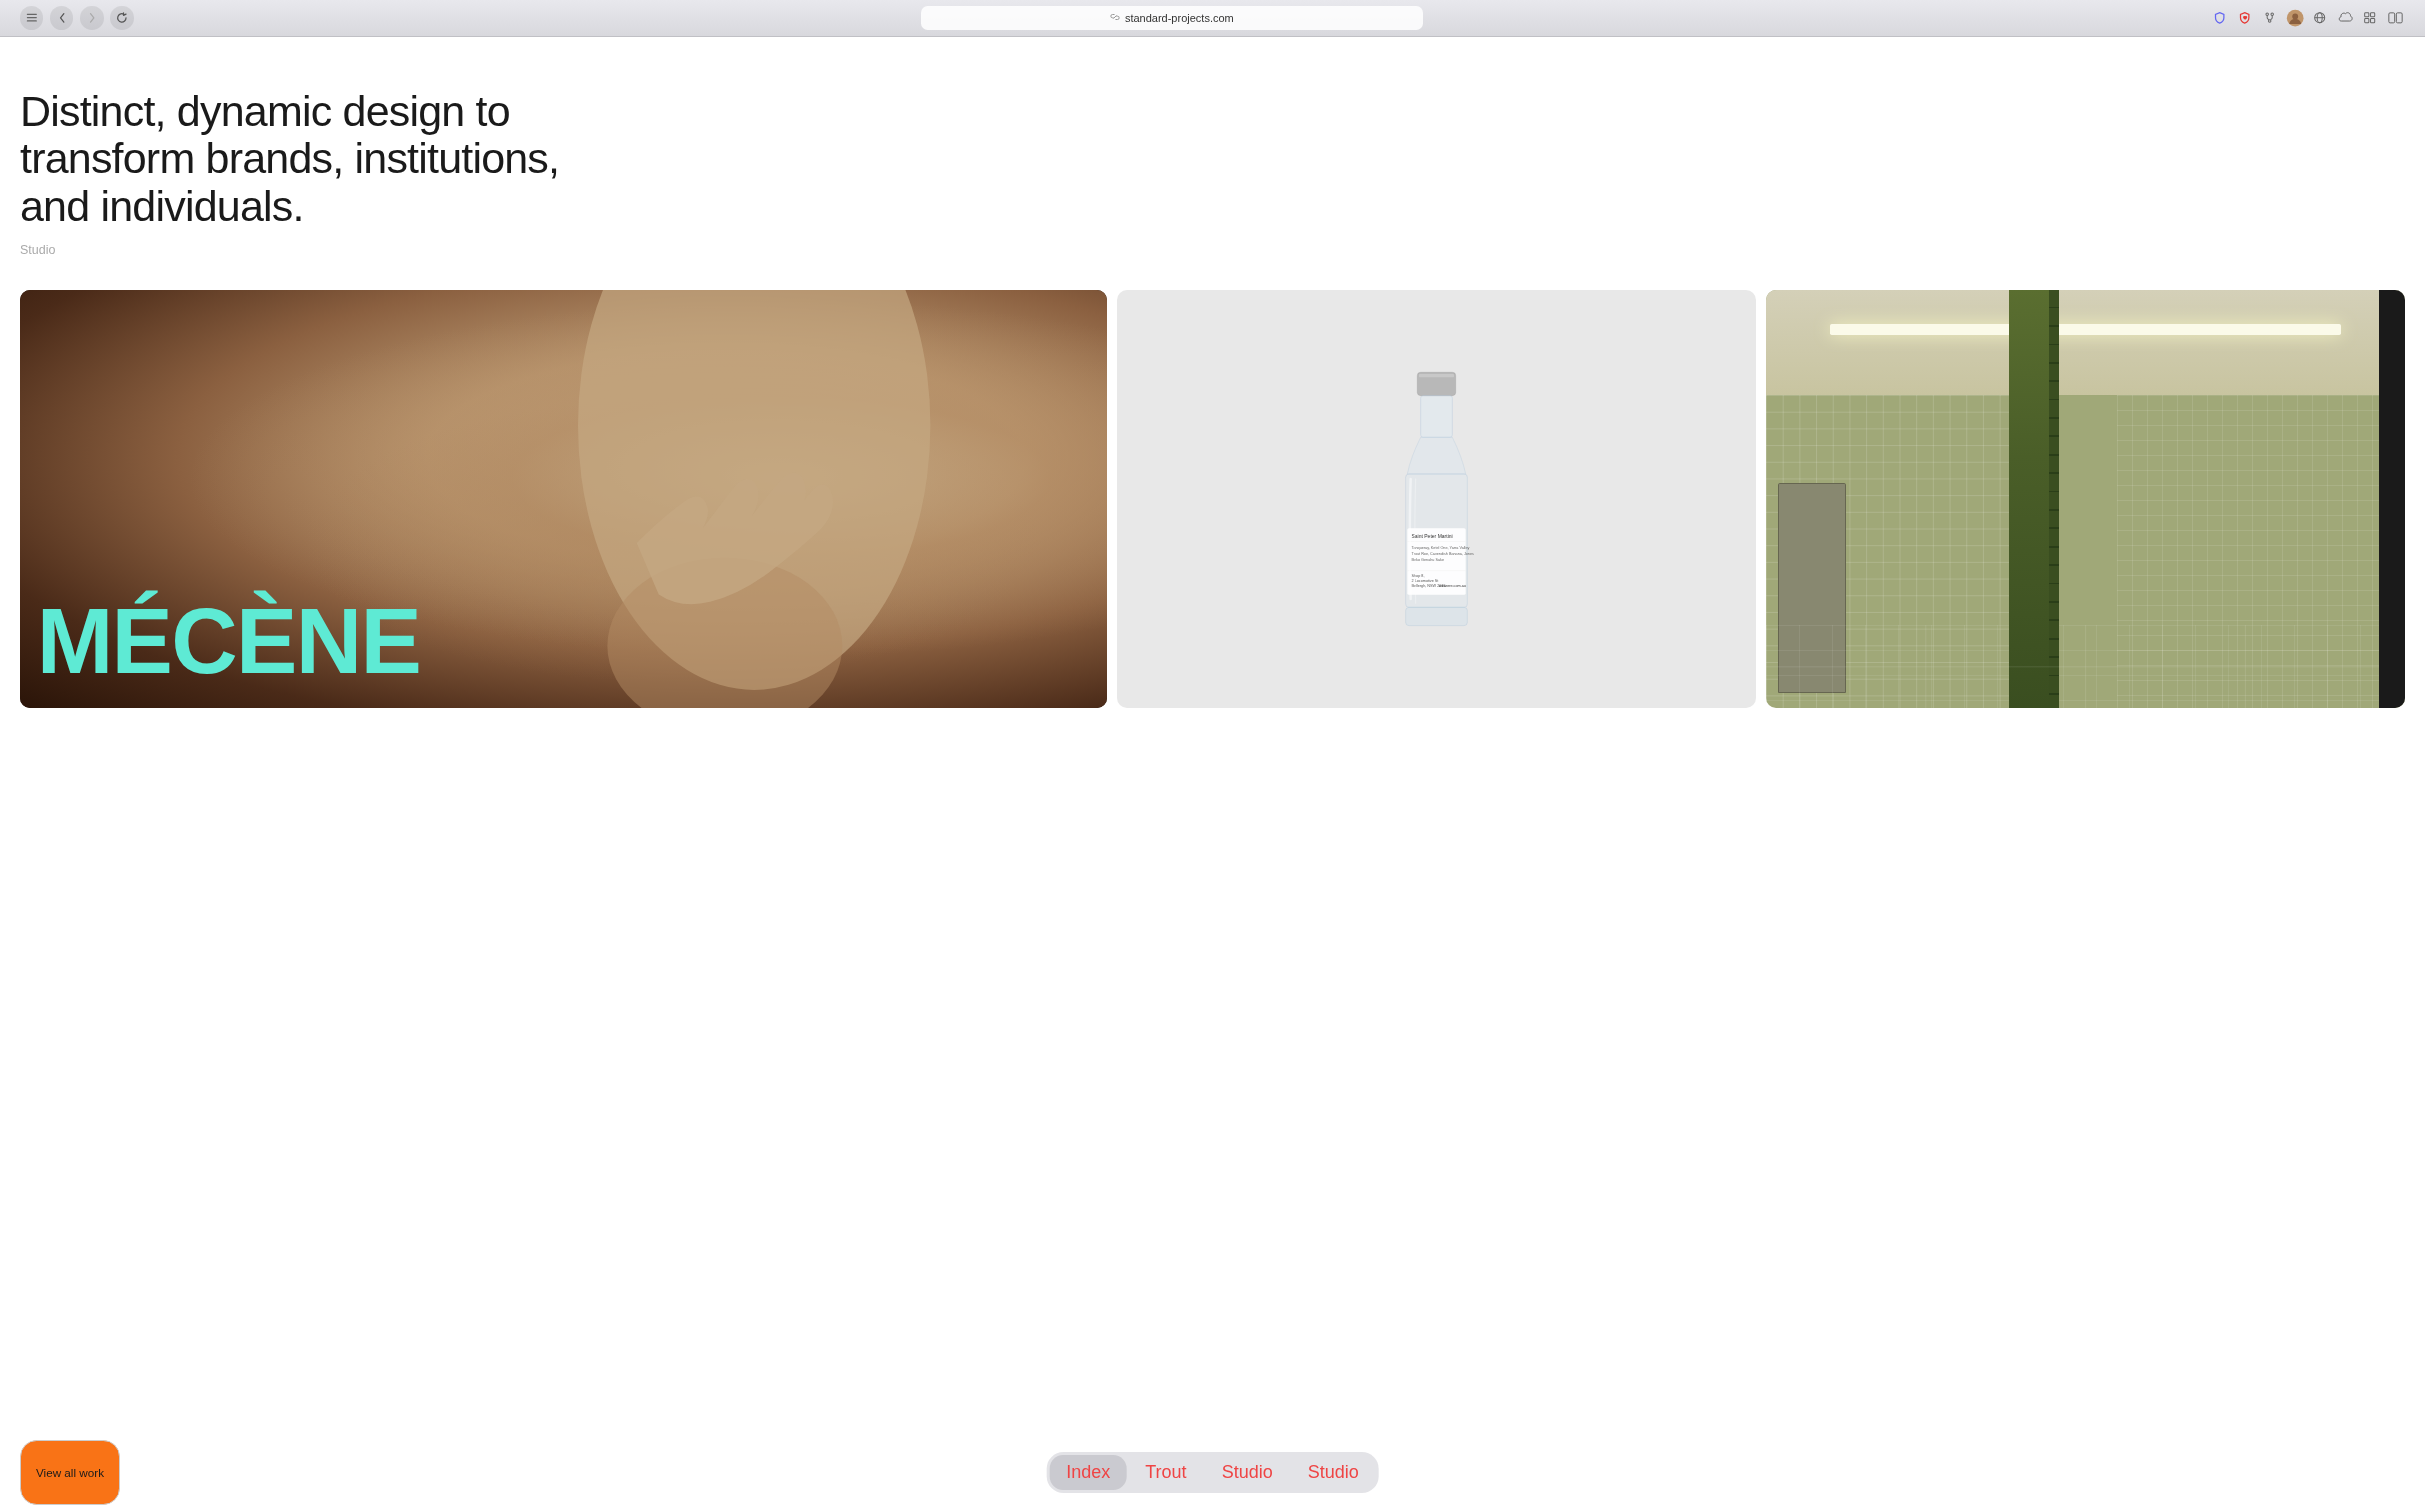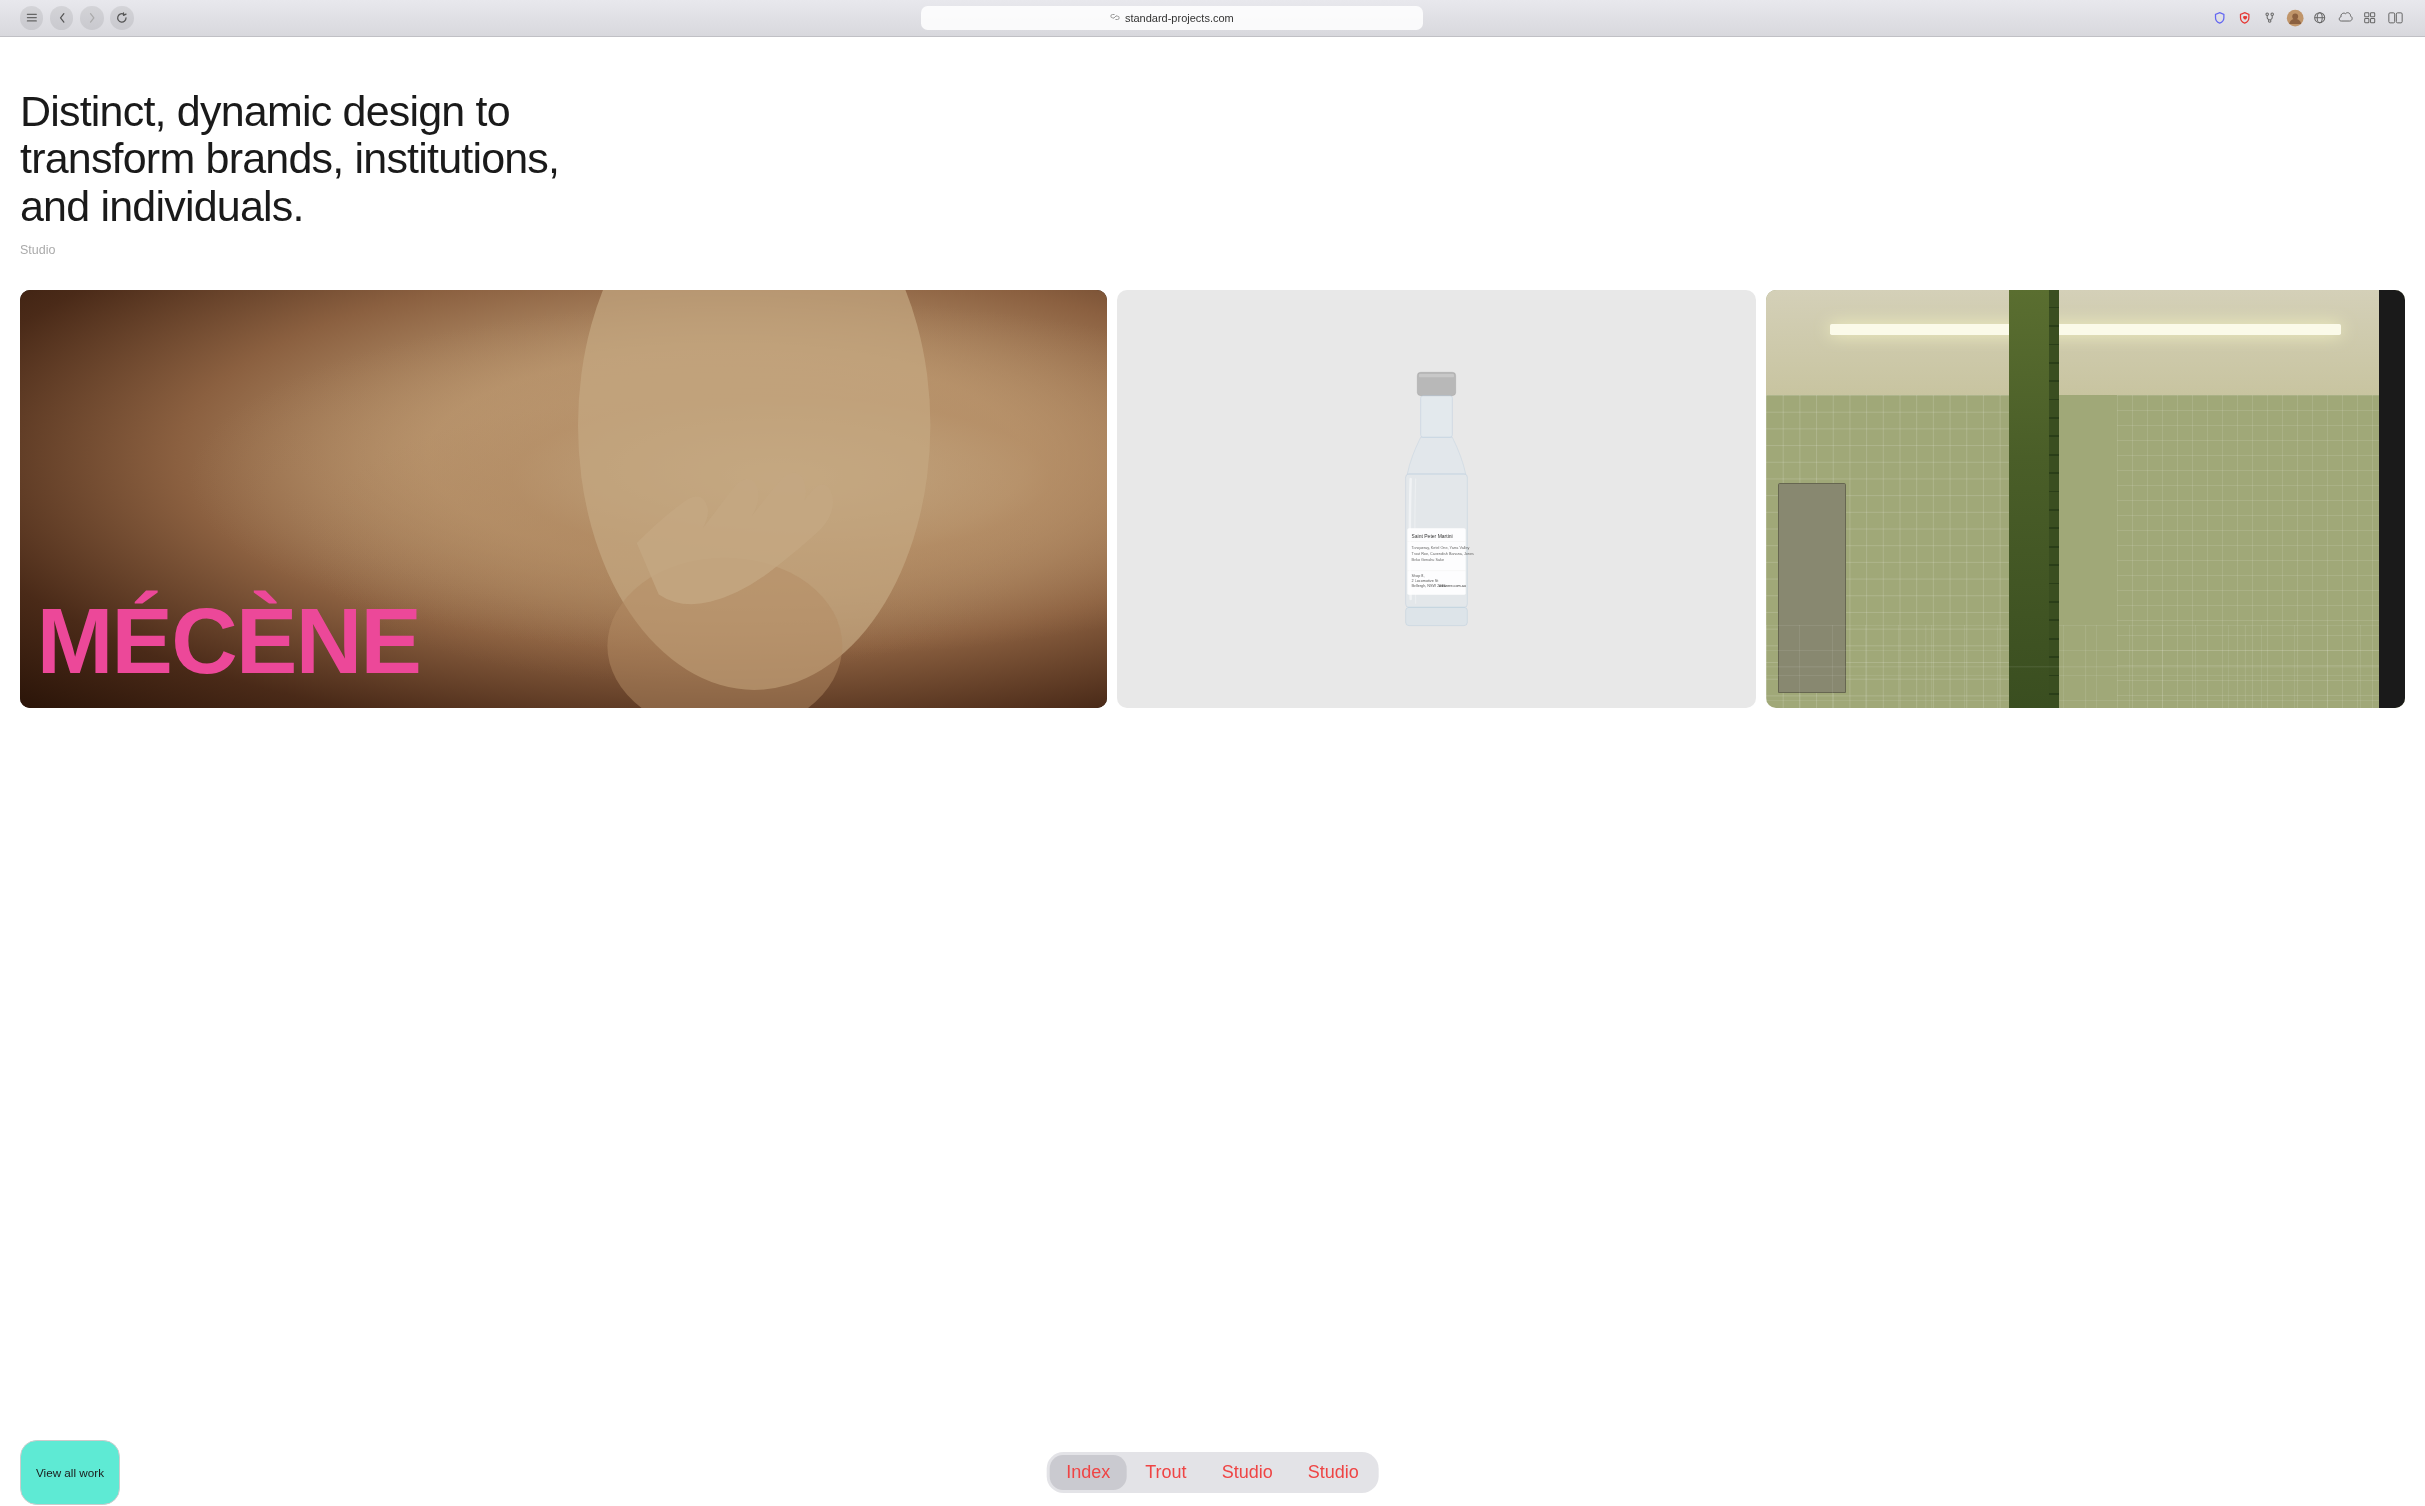--- a/index.html
+++ b/index.html
@@ -150,21 +150,21 @@
         radial-gradient(ellipse at 60% 60%, rgba(160,120,80,0.5) 0%, transparent 40%);
     }
 
     .mecene-text {
       position: absolute;
       bottom: 25px;
       left: 16.7px;
       right: 16.7px;
       font-size: 92px;
       font-weight: 900;
-      color: #ec4899;
+      color: #5eead4;
       line-height: 0.9;
       letter-spacing: -1.7px;
       text-transform: uppercase;
       z-index: 2;
     }
 
     
     .work-card-bottle {
       height: 418px;
       background: #e8e8e8;
@@ -321,21 +321,21 @@
       display: flex;
       align-items: center;
       padding: 0 20px;
       background: rgba(255,255,255,0.95);
     }
 
     .view-all-btn {
       padding: 25px 15px;
       border: 1.3px solid #ccc;
       border-radius: 16.7px;
-      background: #5eead4;
+      background: #f97316;
       font-size: 11.7px;
       cursor: pointer;
       color: #1a1a1a;
     }
 
     .bottom-nav {
       position: absolute;
       left: 50%;
       transform: translateX(-50%);
       display: flex;

